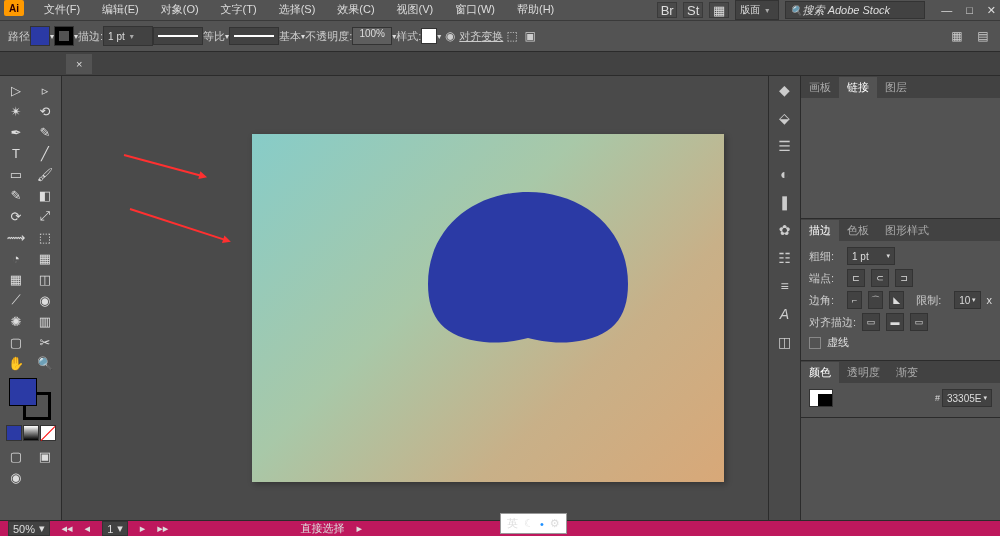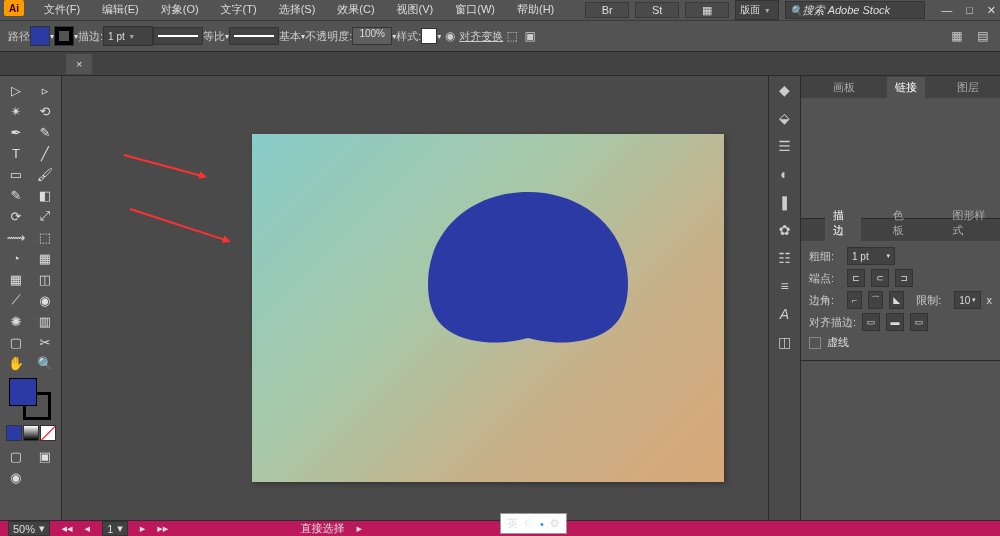--- a/index.html
+++ b/index.html
@@ -4,21 +4,21 @@
 <style>
 * { margin: 0; padding: 0; box-sizing: border-box; font-family: "Microsoft YaHei", sans-serif; font-size: 11px; color: #ddd; }
 body { background: #535353; width: 1000px; height: 536px; overflow: hidden; position: relative; }
 
 
 .titlebar { height: 20px; background: #535353; display: flex; align-items: flex-start; padding: 0 4px; }
 .ai-logo { width: 20px; height: 16px; background: #ff9a00; color: #330000; font-weight: bold; font-size: 10px; display: flex; align-items: center; justify-content: center; border-radius: 2px; margin-right: 6px; }
 .menu { display: flex; gap: 2px; }
 .menu-item { padding: 2px 6px; cursor: default; margin-left: 8px; }
 .titlebar-right { margin-left: auto; display: flex; align-items: center; gap: 6px; }
-.sq-btn { width: 44px; height: 16px; background: #4a4a4a; border: 1px solid #3a3a3a; display: flex; align-items: center; justify-content: center; font-size: 11px; }
+.sq-btn { width: 20px; height: 16px; background: #4a4a4a; border: 1px solid #3a3a3a; display: flex; align-items: center; justify-content: center; font-size: 13px; }
 .search-box { width: 140px; height: 18px; background: #424242; border: 1px solid #333; padding: 0 4px; font-size: 10px; color: #888; display: flex; align-items: center; font-style: italic; }
 .win-btns { display: flex; gap: 14px; margin-left: 10px; color: #ccc; font-size: 13px; }
 
 
 .controlbar { height: 32px; background: #535353; border-top: 1px solid #3a3a3a; border-bottom: 1px solid #2b2b2b; display: flex; align-items: center; padding: 0 8px; gap: 0; }
 .ctrl-label { font-size: 11px; color: #ccc; }
 .swatch { width: 20px; height: 20px; border: 1px solid #333; }
 .dropdown { background: #424242; border: 1px solid #333; height: 20px; padding: 0 4px; display: flex; align-items: center; gap: 2px; font-size: 10px; }
 .dropdown::after { content: "▾"; font-size: 8px; margin-left: 3px; color: #aaa; }
 .stroke-preview { width: 50px; height: 18px; background: #424242; border: 1px solid #333; display: flex; align-items: center; justify-content: center; }
@@ -56,21 +56,21 @@
 .arrow3::after { content: ""; position: absolute; right: -6px; top: -4px; border-left: 10px solid #ff3030; border-top: 5px solid transparent; border-bottom: 5px solid transparent; }
 
 
 .rstrip { width: 32px; background: #4a4a4a; border-left: 1px solid #2b2b2b; display: flex; flex-direction: column; align-items: center; padding-top: 6px; gap: 12px; }
 .rstrip .ic { font-size: 14px; color: #ccc; }
 
 
 .rpanels { width: 200px; background: #535353; border-left: 1px solid #2b2b2b; display: flex; flex-direction: column; }
 .panel { border-bottom: 1px solid #2b2b2b; }
 .panel-tabs { display: flex; background: #424242; height: 22px; align-items: flex-end; }
-.ptab { padding: 3px 8px; font-size: 11px; color: #aaa; margin-left: 24px; }
+.ptab { padding: 3px 8px; font-size: 11px; color: #aaa; }
 .ptab.active { background: #535353; color: #fff; }
 .panel-body { padding: 6px 8px; font-size: 10px; }
 .prop-row { display: flex; align-items: center; gap: 6px; margin-bottom: 4px; }
 .prop-label { color: #ccc; min-width: 32px; }
 .mini-input { background: #424242; border: 1px solid #333; height: 18px; width: 48px; padding: 0 4px; display: flex; align-items: center; font-size: 10px; }
 .mini-input::after { content: "▾"; font-size: 7px; margin-left: auto; }
 .icon-btn { width: 18px; height: 18px; background: #424242; border: 1px solid #333; display: flex; align-items: center; justify-content: center; font-size: 9px; }
 .checkbox { width: 12px; height: 12px; border: 1px solid #888; }
 
 
@@ -296,20 +296,38 @@
           <div class="icon-btn">▬</div>
           <div class="icon-btn">▭</div>
         </div>
         <div class="prop-row">
           <div class="checkbox"></div>
           <span>虚线</span>
         </div>
       </div>
     </div>
 
+    <div class="panel">
+      <div class="panel-tabs">
+        <div class="ptab active">颜色</div>
+        <div class="ptab">透明度</div>
+        <div class="ptab">渐变</div>
+      </div>
+      <div class="panel-body">
+        <div class="prop-row">
+          <div style="width:24px;height:18px;background:#fff;border:1px solid #333;position:relative">
+              <div style="position:absolute;width:14px;height:12px;background:#000;top:4px;left:8px"></div>
+            </div>
+          <div style="margin-left:auto;display:flex;align-items:center;gap:2px">
+            <span style="font-size:9px">#</span>
+            <div class="mini-input" style="width:50px">33305E</div>
+          </div>
+        </div>
+      </div>
+    </div>
   </div>
 </div>
 
 <div class="statusbar">
   <div class="zoom-sel">
       <span>50%</span>
       <span>▾</span>
     </div>
   <span>◂◂</span>
   <span>◂</span>

